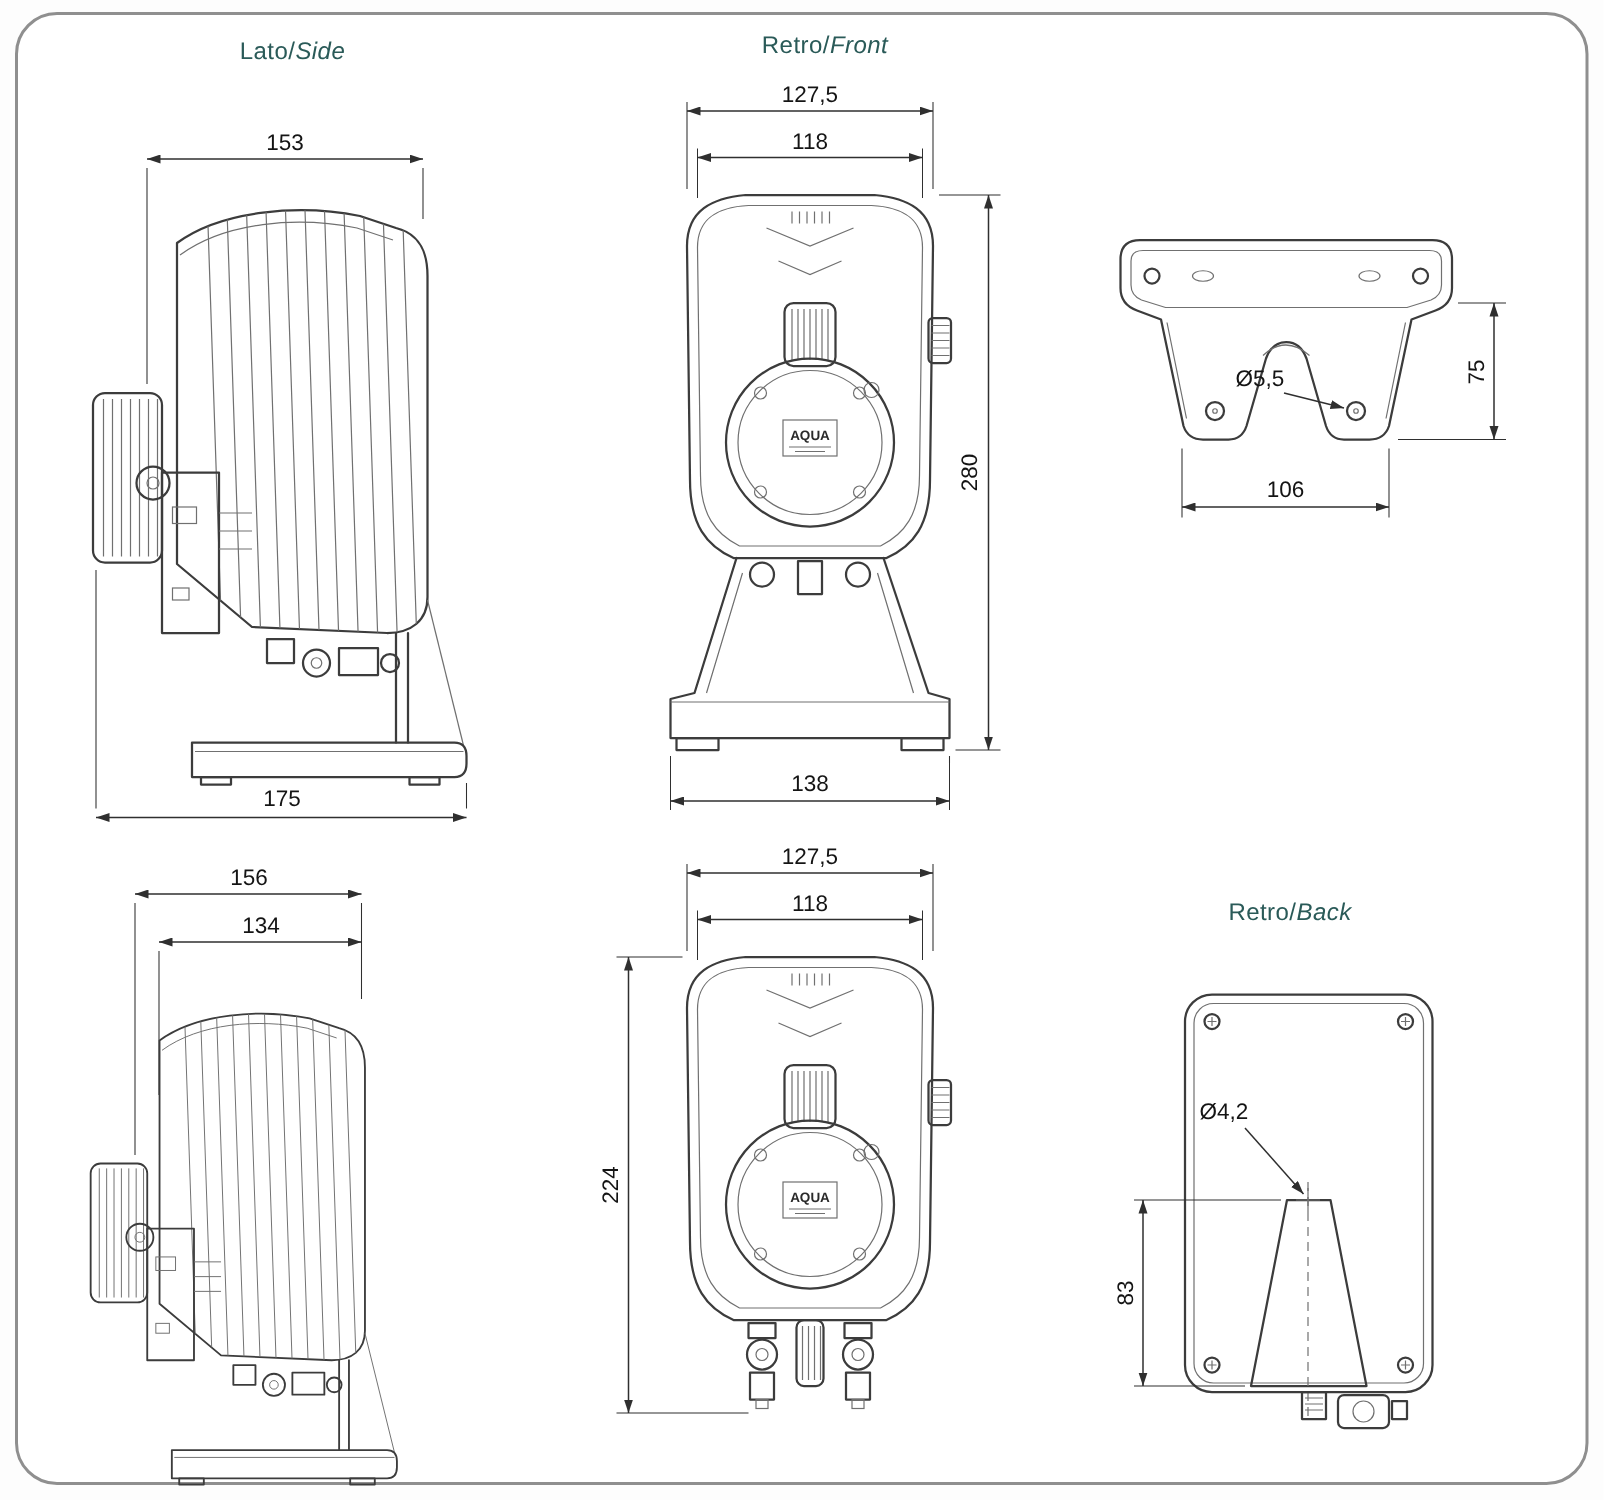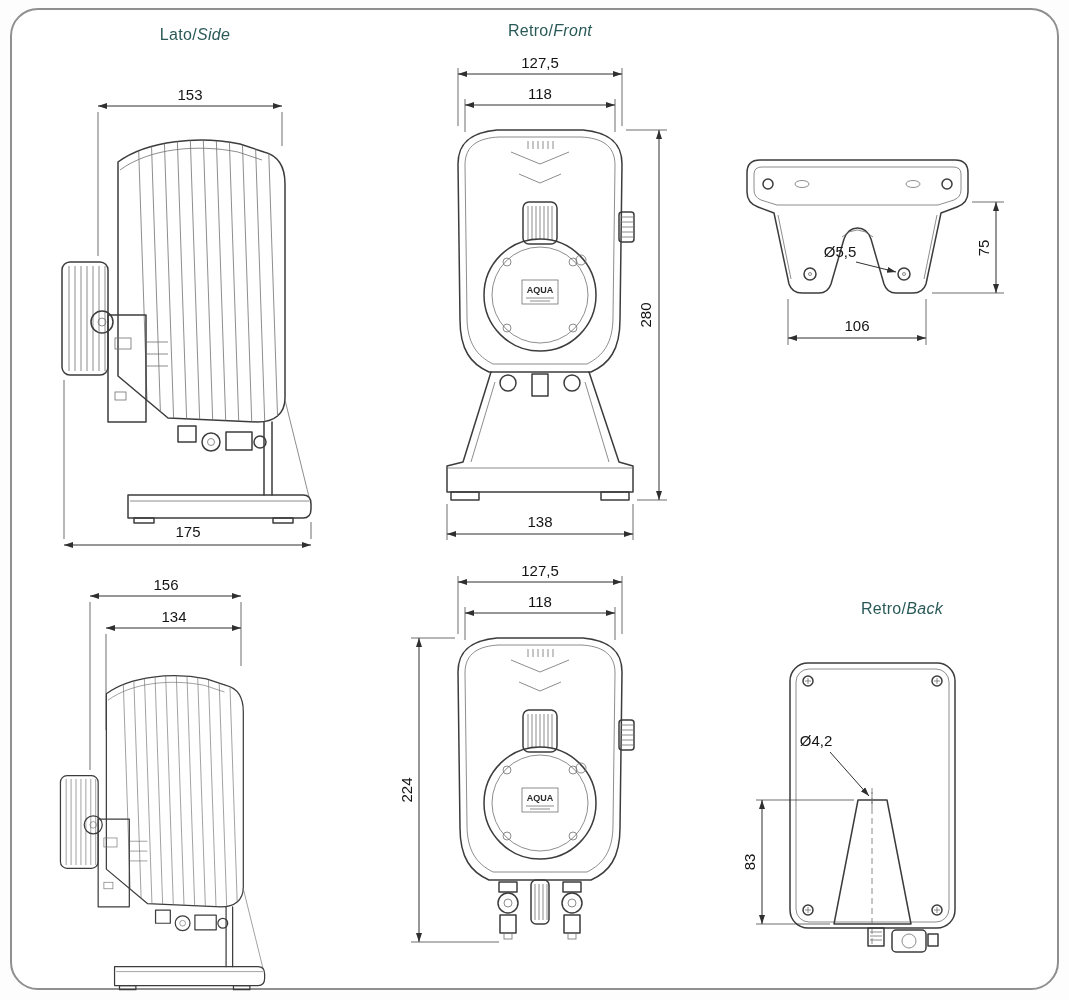--- a/index.html
+++ b/index.html
@@ -31,21 +31,21 @@
       </marker>
   </defs>
 </svg>
 
 <div class="title" style="left:20px;top:26px;width:350px">
   <span>Lato/</span><span class="it">Side</span>
 </div>
 <div class="title" style="left:395px;top:22px;width:310px">
   <span>Retro/</span><span class="it">Front</span>
 </div>
-<div class="title" style="left:752px;top:600px;width:300px">
+<div class="title" style="left:710px;top:600px;width:300px">
   <span>Retro/</span><span class="it">Back</span>
 </div>
 
 <svg class="view-svg" style="left:20px;top:60px" width="350" height="500" viewBox="0 0 350 500">
   <defs>
     <clipPath id="sideClip">
         <path d="M98,72 C128,50 180,46 220,54 L244,62 C260,66 265,78 265,94 L265,308 C265,324 254,332 238,332 L148,328 L98,286 Z"></path>
       </clipPath>
   </defs>
 

